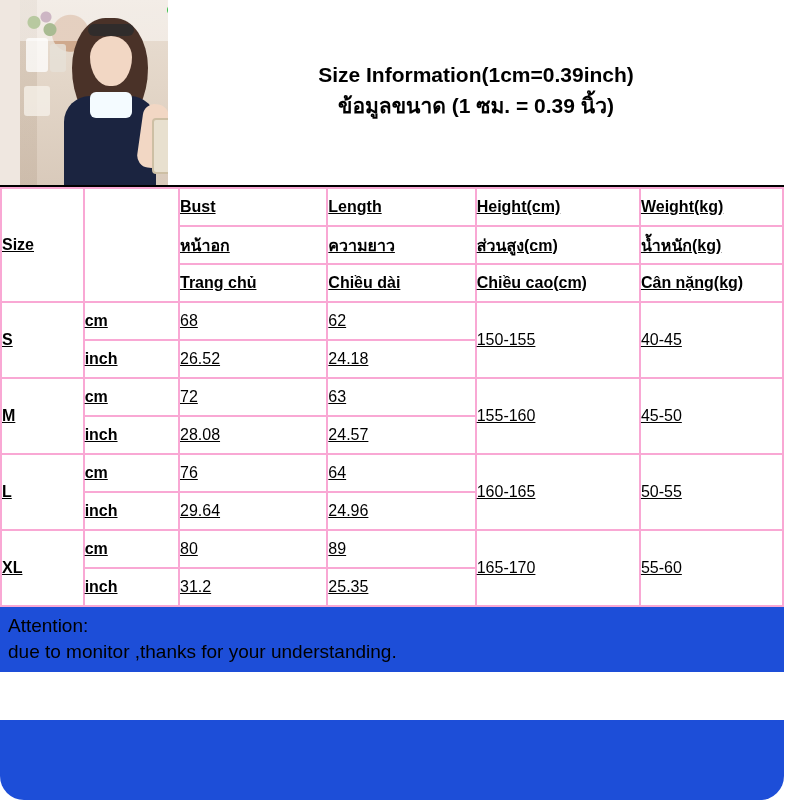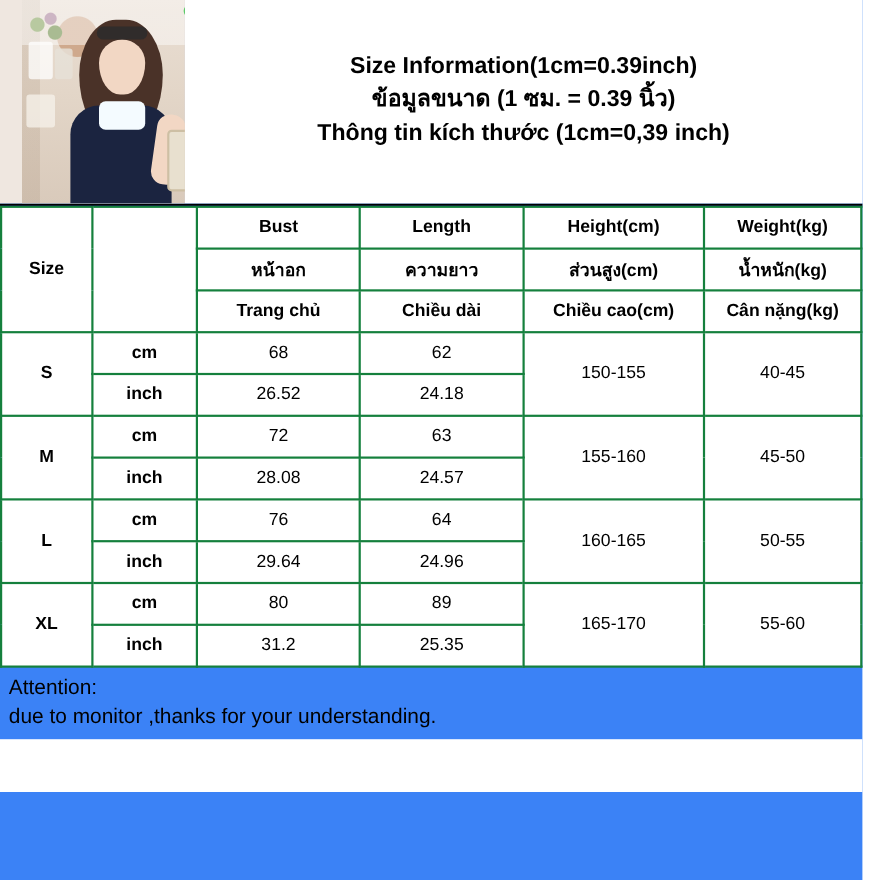--- a/index.html
+++ b/index.html
@@ -11,22 +11,23 @@
     width: 800px;
     height: 800px;
     font-family: "Liberation Sans", sans-serif;
     color: #000000;
     overflow: hidden;
   }
   .page {
     position: relative;
     width: 784px;
     height: 800px;
-    background: #3b82f6;
+    background: #1d4ed8;
     box-sizing: border-box;
+    border-radius: 24px;
   }
 
   
   .header {
     position: relative;
     display: flex;
     align-items: stretch;
     height: 185px;
     border-bottom: 2px solid #000;
   }
@@ -149,27 +150,27 @@
   }
 
   
   table.size-table {
     width: 100%;
     border-collapse: collapse;
     table-layout: fixed;
   }
   table.size-table td,
   table.size-table th {
-    border: 2px solid #15803d;
-    text-align: center;
+    border: 2px solid #f9a8d4;
     vertical-align: middle;
     font-size: 16px;
     padding: 0;
     height: 36px;
     background: #ffffff;
+    text-decoration: underline;
   }
   .col-size { width: 78px; }
   .col-unit { width: 90px; }
   .col-bust { width: 140px; }
   .col-length { width: 140px; }
   .col-height { width: 155px; }
   .col-weight { width: 135px; }
 
   .hdr {
     font-weight: bold;
@@ -236,21 +237,20 @@
         <div class="ph-body"></div>
         <div class="ph-chest"></div>
         <div class="ph-arm"></div>
         <div class="ph-bag"></div>
         <div class="ph-dot-green"></div>
       </div>
     </div>
     <div class="title-cell">
       <div class="title-line">Size Information(1cm=0.39inch)</div>
       <div class="title-line">ข้อมูลขนาด (1 ซม. = 0.39 นิ้ว)</div>
-      <div class="title-line">Thông tin kích thước (1cm=0,39 inch)</div>
     </div>
   </div>
 
   <table class="size-table">
     <colgroup>
       <col class="col-size">
       <col class="col-unit">
       <col class="col-bust">
       <col class="col-length">
       <col class="col-height">

